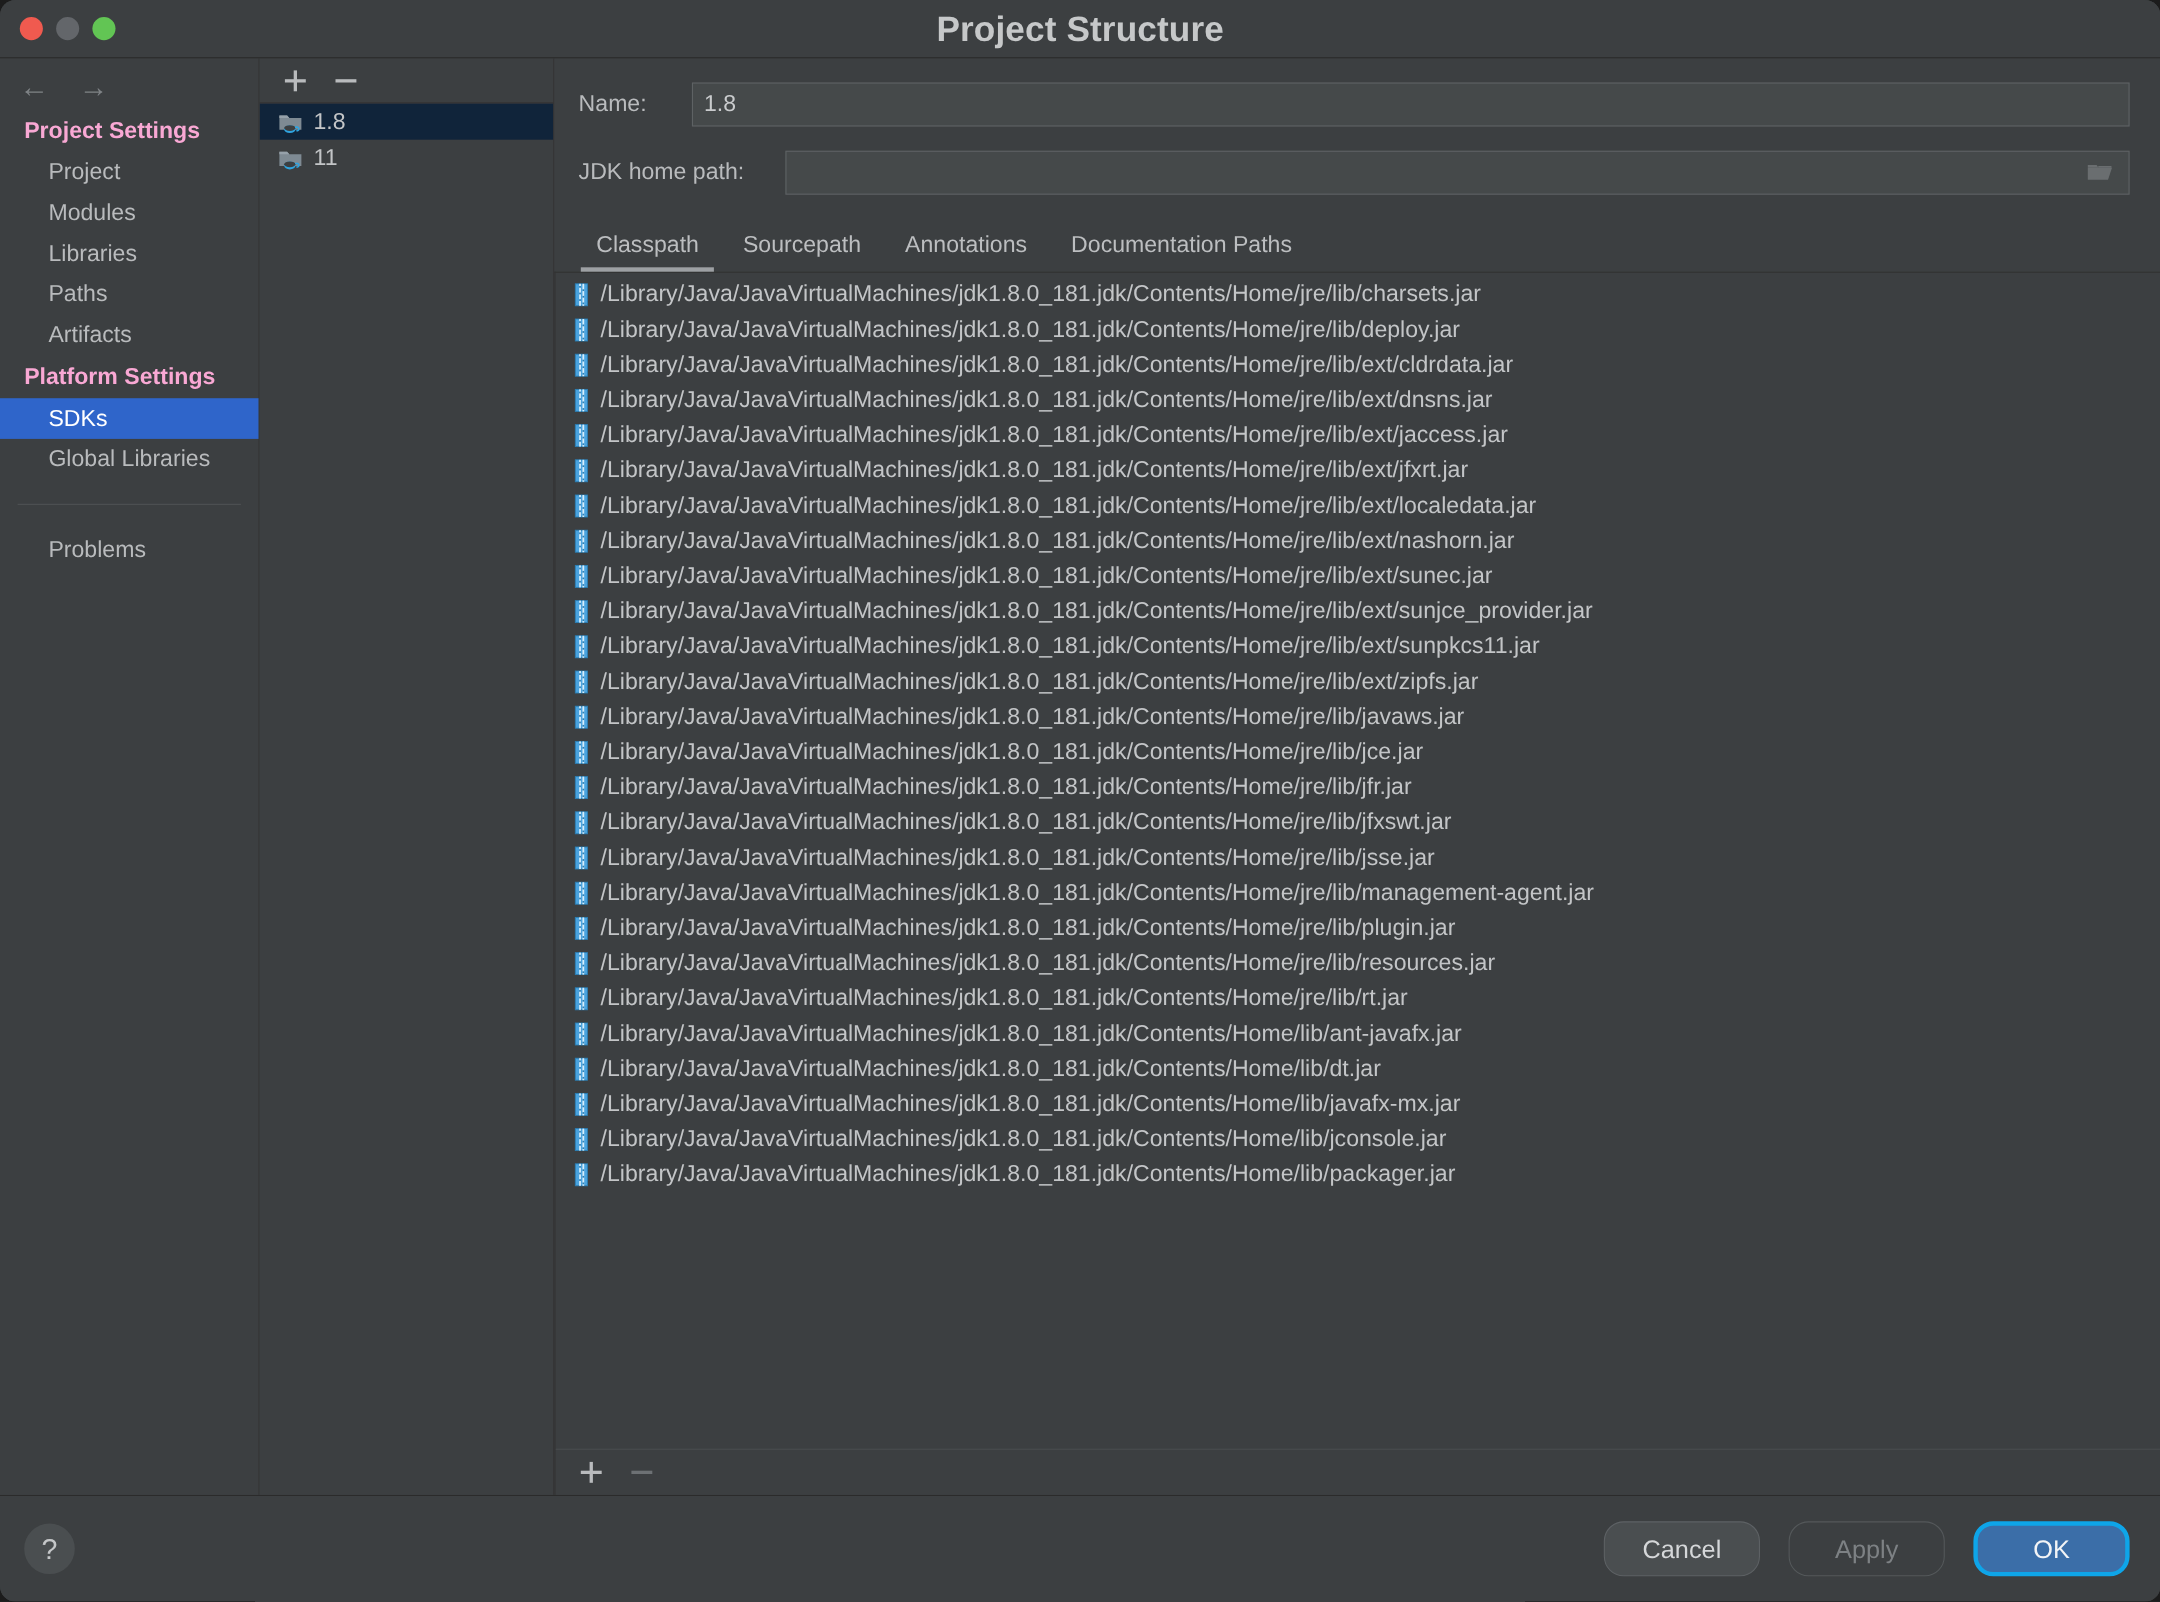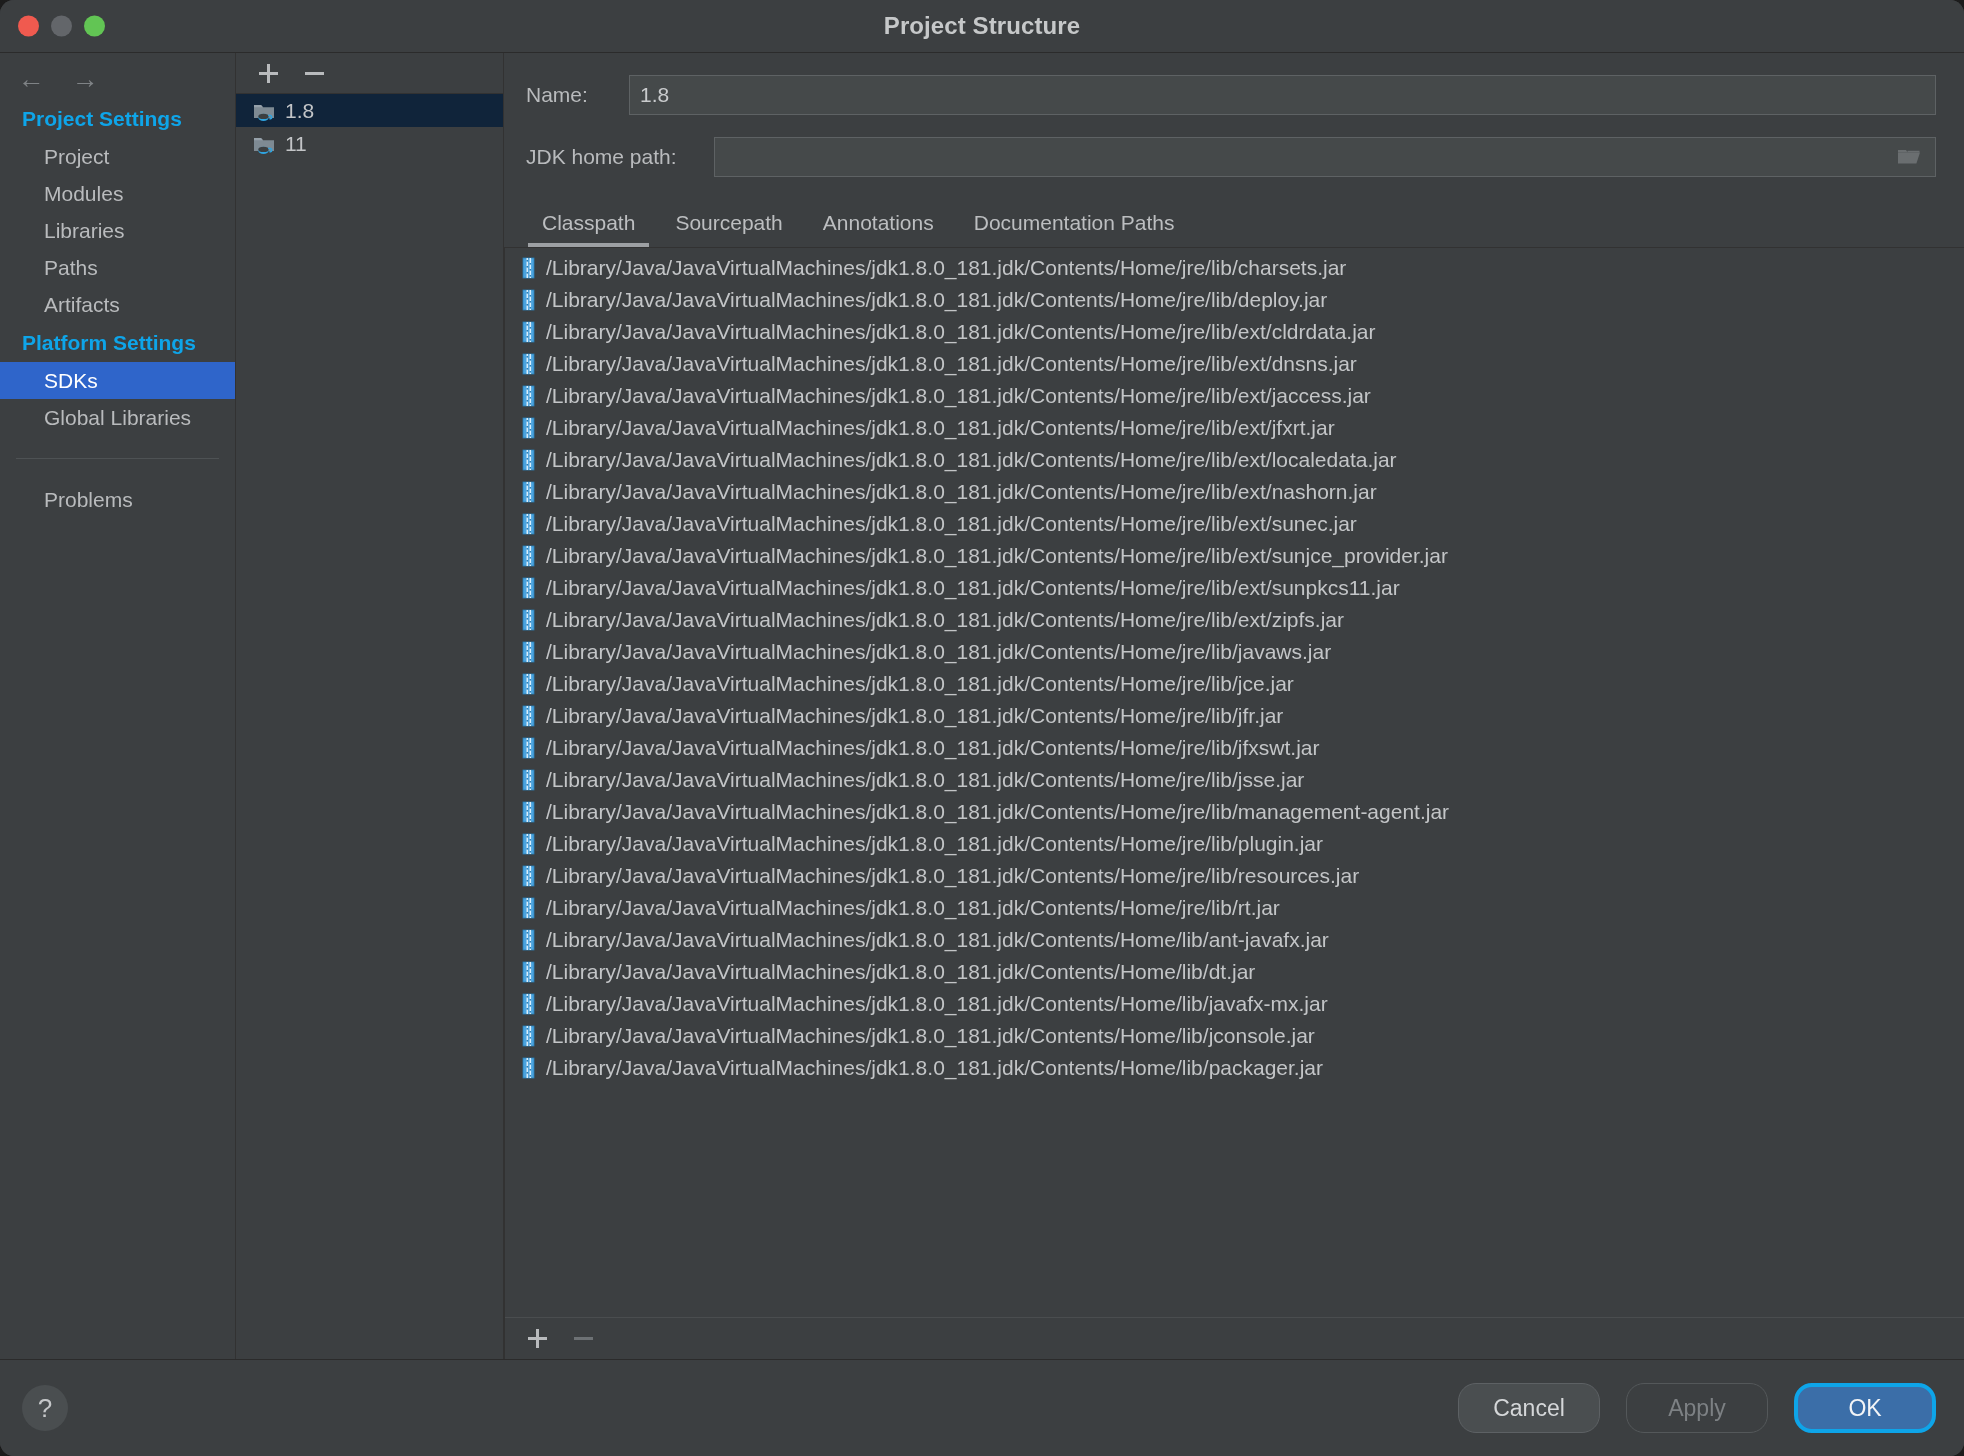--- a/index.html
+++ b/index.html
@@ -43,21 +43,21 @@
     align-items: center;
   }
   .dot { width: 21px; height: 21px; border-radius: 50%; }
   .dot.red    { background: #f05a4f; }
   .dot.yellow { background: #63666a; }
   .dot.green  { background: #62c554; }
 
   #window-title {
     width: 100%;
     text-align: center;
-    font-size: 24px;
+    font-size: 32px;
     font-weight: bold;
     color: #c6c8c9;
     letter-spacing: 0.1px;
   }
 
   
   #body {
     flex: 1 1 auto;
     display: flex;
     min-height: 0;
@@ -85,21 +85,21 @@
     width: 34px; height: 26px;
     display: flex; align-items: center; justify-content: center;
     color: #7f8386;
     font-size: 27px;
     line-height: 1;
     cursor: default;
   }
   .side-group {
     font-size: 21px;
     font-weight: bold;
-    color: #0ea5e9;
+    color: #f9a8d4;
     padding: 8px 0 7px 22px;
   }
   .side-item {
     font-size: 21px;
     color: #b9bbbd;
     padding: 8px 0 8px 44px;
     height: 37px;
     display: flex;
     align-items: center;
     cursor: default;

